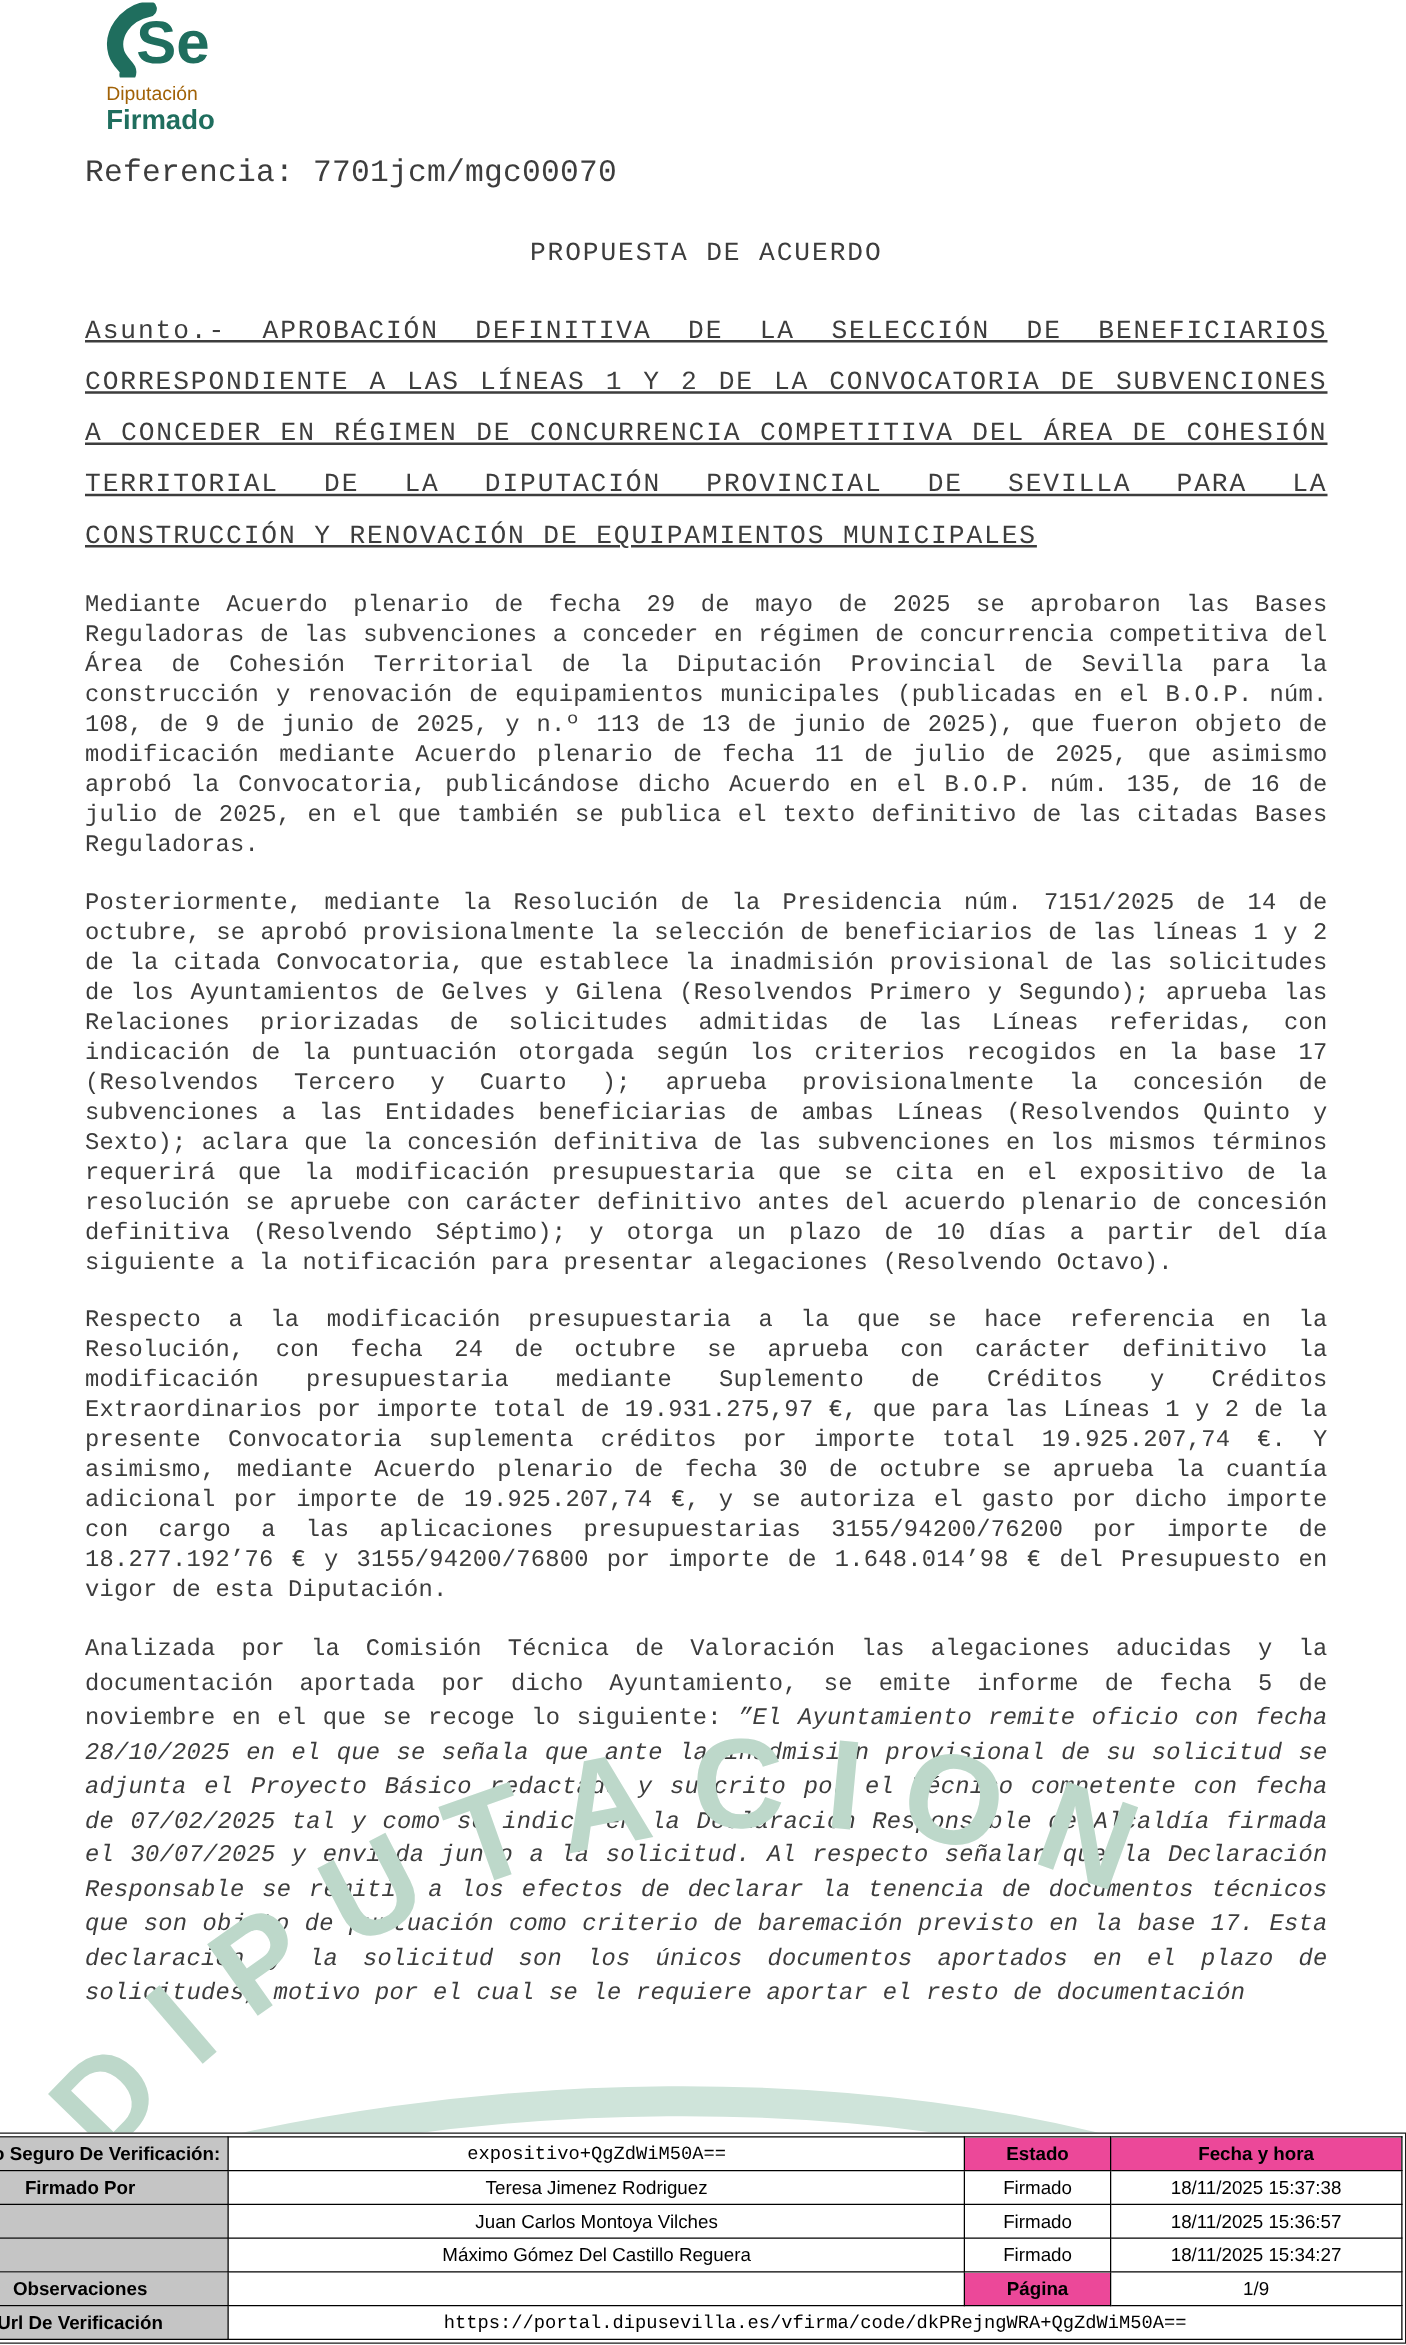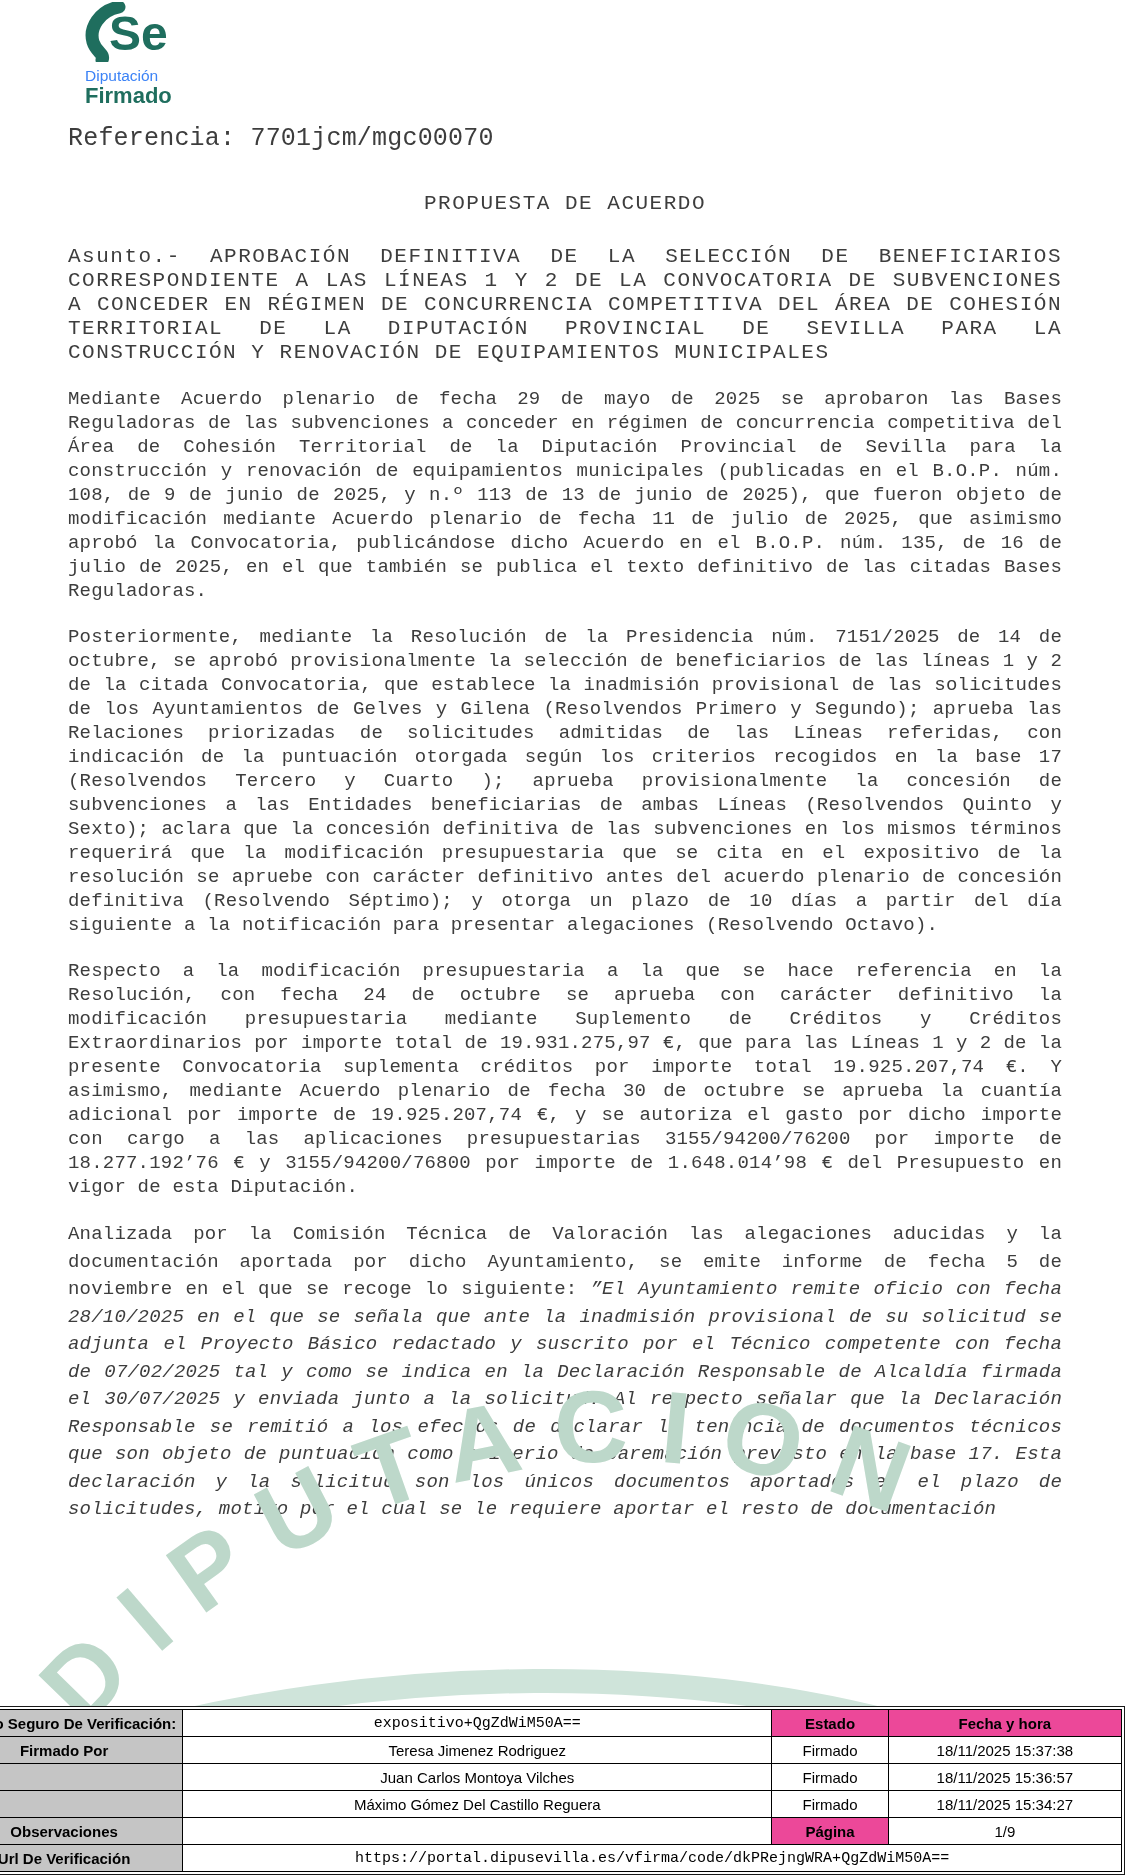--- a/index.html
+++ b/index.html
@@ -13,29 +13,29 @@
     padding:2px 63px 0 68px;
     font-family:"Liberation Mono","DejaVu Sans Mono",monospace;
     color:#3d3d3d;
   }
   .watermark{position:absolute;left:0;top:0;width:1125px;height:1876px;pointer-events:none;}
   .wm-text{font-family:"Liberation Sans",sans-serif;font-weight:bold;font-size:102px;letter-spacing:30px;fill:#bdd8ca;}
   .wm-swoosh{fill:none;stroke:#cfe4da;stroke-width:24px;stroke-linecap:round;}
 
   .header{position:relative;height:124px;}
   .logo{position:absolute;left:17px;top:0;width:110px;line-height:1;}
-  .logo-line1{font-family:"Liberation Sans",sans-serif;color:#3b82f6;font-size:15.5px;margin-top:2px;}
+  .logo-line1{font-family:"Liberation Sans",sans-serif;color:#a16207;font-size:15.5px;margin-top:2px;}
   .logo-line2{font-family:"Liberation Sans",sans-serif;color:#1f6e5e;font-weight:bold;font-size:22px;margin-top:1px;}
   .header-titles{position:absolute;left:187px;top:8px;color:#40402b;}
   .header-title{font-size:23px;font-weight:bold;white-space:nowrap;}
   .header-subtitle{font-size:17px;font-weight:bold;margin-top:8px;white-space:nowrap;}
 
   .reference{font-size:25px;letter-spacing:.2px;line-height:25px;margin:0;}
   .doc-title{font-size:21px;letter-spacing:1.5px;line-height:26px;margin:40px 0 0 0;text-align:center;}
-  .subject{font-size:21px;letter-spacing:1.5px;line-height:24px;margin:28px 0 0 0;text-align:justify;text-justify:inter-word;}
+  .subject{font-size:21px;letter-spacing:1.5px;line-height:41px;margin:28px 0 0 0;text-align:justify;text-justify:inter-word;text-decoration:underline;}
   p.body{font-size:19px;letter-spacing:.2px;line-height:24px;margin:22px 0 0 0;text-align:justify;text-justify:inter-word;}
   p.body.loose{line-height:27.5px;}
   .italic{font-style:italic;}
 
   .footer-wrap{
     position:absolute;left:-58px;top:1706px;
     border:1px solid #1a1a1a;background:#fff;padding:2px;
     font-family:"Liberation Sans",sans-serif;color:#000;
   }
   table.sig-table{border-collapse:collapse;table-layout:fixed;}

